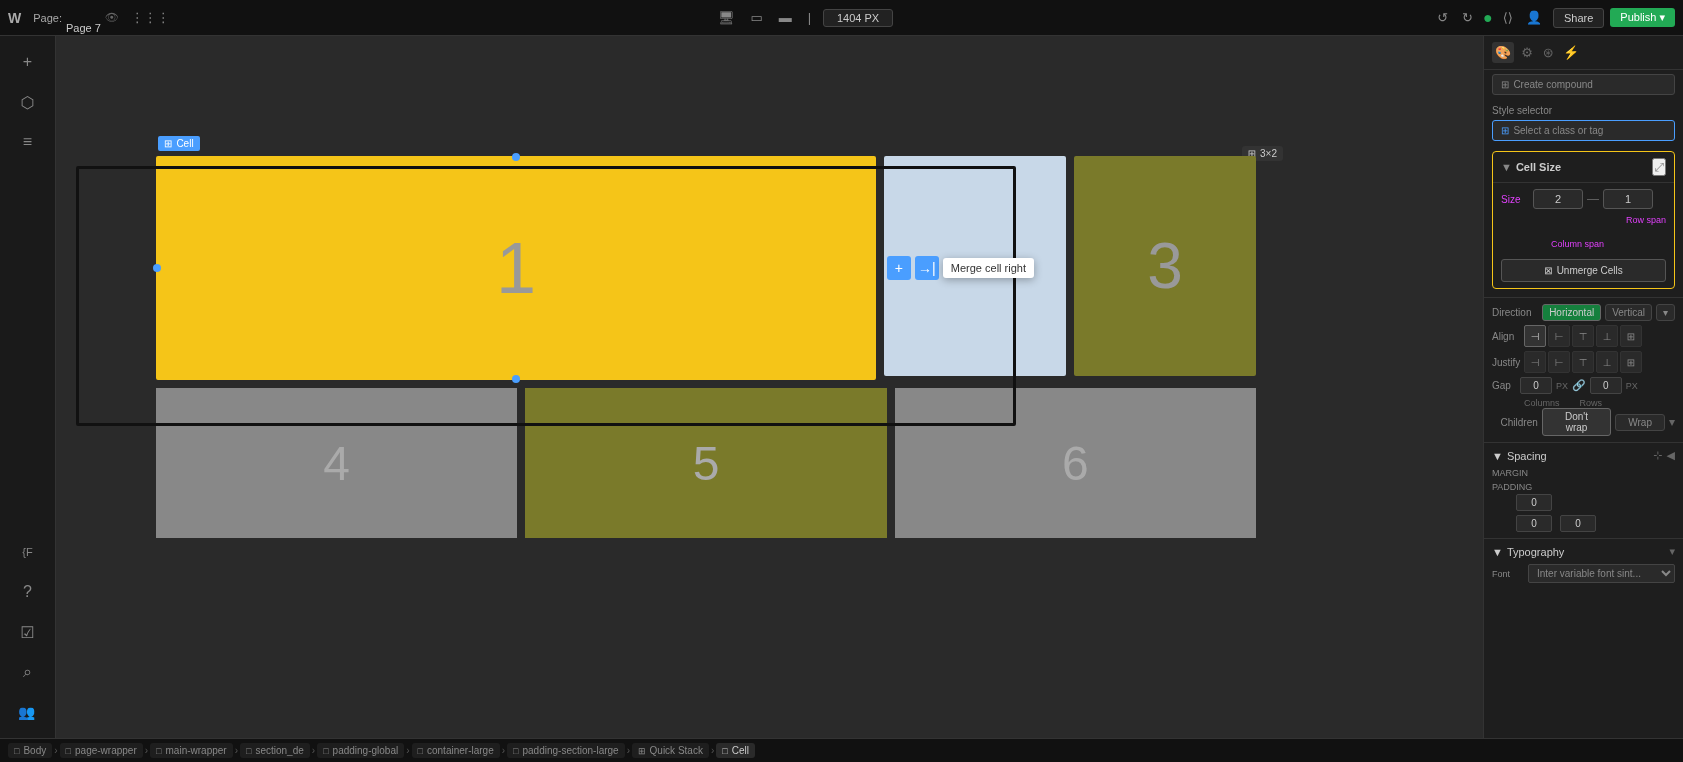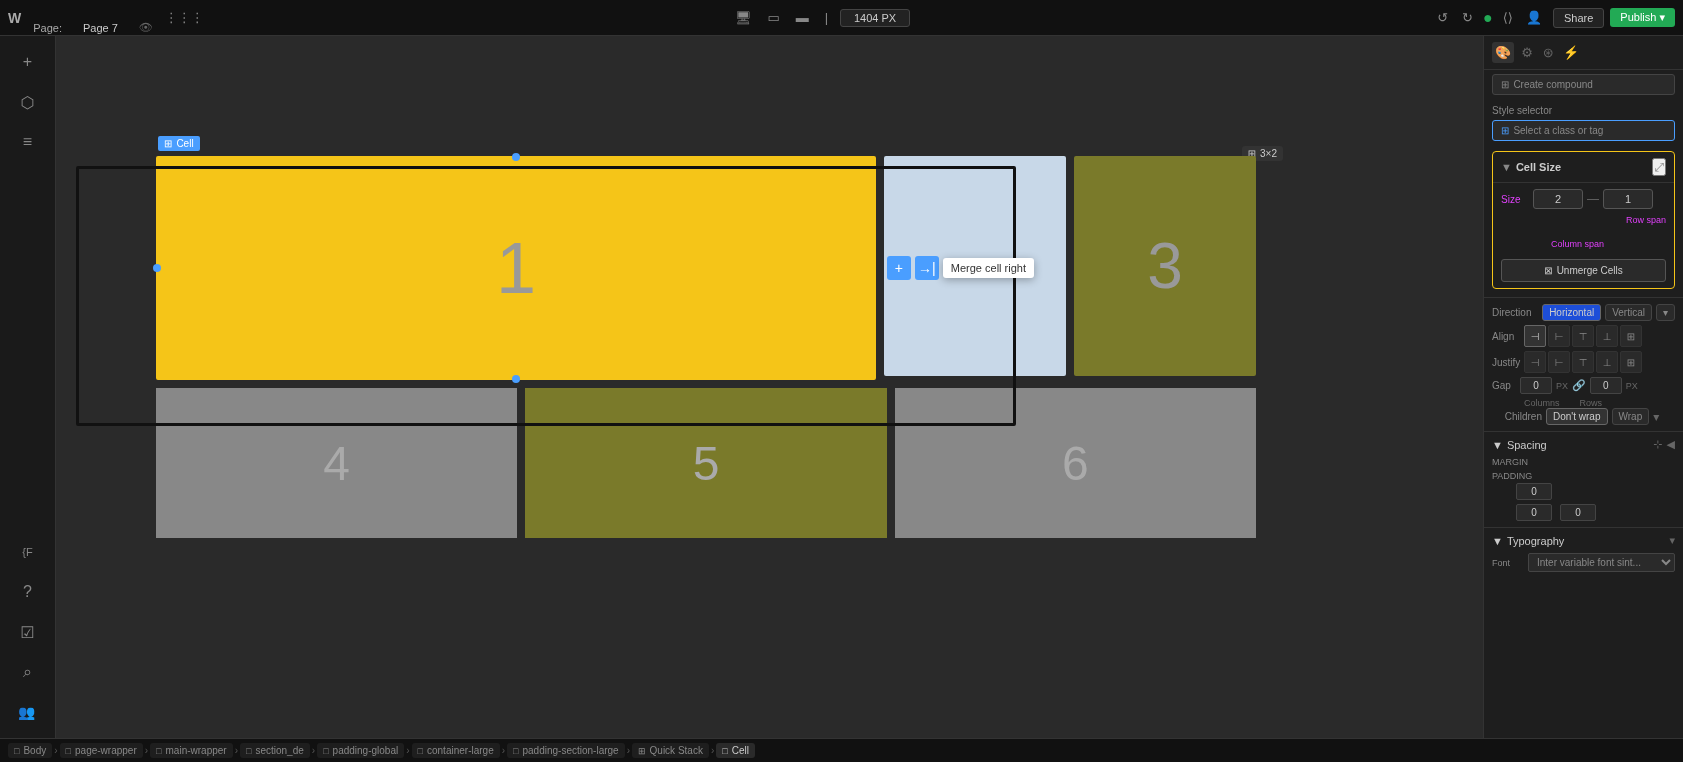--- a/index.html
+++ b/index.html
@@ -1,21 +1,21 @@
 <!DOCTYPE html>
 <html><head>
   <meta charset="utf-8">
   <style>
     * { box-sizing: border-box; margin: 0; padding: 0; }
     body { background: #1a1a1a; color: #ccc; font-family: 'Segoe UI', Arial, sans-serif; font-size: 12px; overflow: hidden; width: 1683px; height: 762px; display: flex; flex-direction: column; }
 
     
     .topbar { height: 36px; background: #111; display: flex; align-items: center; padding: 0 8px; gap: 8px; border-bottom: 1px solid #333; flex-shrink: 0; }
     .topbar-logo { color: #aaa; font-size: 14px; font-weight: bold; margin-right: 4px; }
-    .topbar-page { color: #aaa; font-size: 11px; display: flex; align-items: flex-end; gap: 21px; }
+    .topbar-page { color: #aaa; font-size: 11px; display: flex; align-items: center; gap: 4px; }
     .topbar-center { flex: 1; display: flex; align-items: center; justify-content: center; gap: 8px; }
     .topbar-icon-btn { background: none; border: none; color: #888; cursor: pointer; padding: 2px 4px; border-radius: 3px; font-size: 13px; }
     .topbar-dimension { background: #222; border: 1px solid #444; color: #ccc; padding: 2px 8px; border-radius: 3px; font-size: 11px; min-width: 70px; text-align: center; }
     .topbar-right { display: flex; align-items: center; gap: 6px; }
     .btn-share { background: #222; border: 1px solid #444; color: #ccc; padding: 3px 10px; border-radius: 3px; font-size: 11px; cursor: pointer; }
     .btn-publish { background: #2a5; border: none; color: #fff; padding: 3px 10px; border-radius: 3px; font-size: 11px; cursor: pointer; }
 
     
     .main { display: flex; flex: 1; overflow: hidden; }
 
@@ -93,38 +93,38 @@
     .span-label { font-size: 9px; color: #e040fb; text-align: center; }
     .col-span-label { flex: 1; margin-left: 32px; margin-top: 24px; }
 
     .unmerge-btn { margin: 6px 8px; background: #2a2a2a; border: 1px solid #555; color: #ccc; font-size: 10px; padding: 5px; border-radius: 3px; cursor: pointer; width: calc(100% - 16px); display: flex; align-items: center; justify-content: center; gap: 4px; }
 
     
     .section { padding: 6px 8px; border-top: 1px solid #333; }
     .section-row { display: flex; align-items: center; gap: 4px; margin-bottom: 4px; }
     .section-label { color: #888; font-size: 10px; width: 50px; }
     .direction-btn { background: #2a2a2a; border: 1px solid #444; color: #888; font-size: 10px; padding: 2px 6px; border-radius: 3px; cursor: pointer; }
-    .direction-btn.active { background: #1d4ed8; color: #ccc; border-color: #666; }
+    .direction-btn.active { background: #15803d; color: #ccc; border-color: #666; }
 
     .align-row { display: flex; align-items: center; gap: 2px; margin-bottom: 4px; }
     .align-label { color: #888; font-size: 10px; width: 30px; }
     .align-icon-btn { background: #2a2a2a; border: 1px solid #333; color: #888; width: 22px; height: 22px; border-radius: 2px; cursor: pointer; font-size: 10px; display: flex; align-items: center; justify-content: center; }
     .align-icon-btn.active { background: #333; color: #ccc; border-color: #666; }
 
     .gap-row { display: flex; align-items: center; gap: 4px; margin-bottom: 4px; }
     .gap-label { color: #888; font-size: 10px; width: 24px; }
     .gap-input { background: #2a2a2a; border: 1px solid #444; color: #ccc; font-size: 10px; padding: 2px 4px; border-radius: 2px; width: 32px; text-align: center; }
     .gap-unit { color: #666; font-size: 9px; }
     .gap-lock { color: #666; font-size: 11px; cursor: pointer; }
     .gap-cols-rows { display: flex; gap: 20px; padding-left: 32px; }
     .gap-col-label { color: #666; font-size: 9px; }
 
     .children-row { display: flex; align-items: center; gap: 4px; }
     .children-label { color: #888; font-size: 10px; width: 50px; text-align: right; }
-    .children-btn { background: #2a2a2a; border: 1px solid #444; color: #888; font-size: 10px; padding: 2px 6px; border-radius: 3px; cursor: pointer; }
+    .children-btn { background: #2a2a2a; border: 1px solid #444; color: #888; font-size: 10px; padding: 2px 12px; border-radius: 3px; cursor: pointer; }
     .children-btn.active { background: #333; color: #ccc; border-color: #666; }
     .children-arrow { color: #666; cursor: pointer; }
 
     
     .spacing-section { padding: 6px 8px; border-top: 1px solid #333; }
     .spacing-header { display: flex; justify-content: space-between; align-items: center; margin-bottom: 6px; }
     .spacing-title { color: #ccc; font-size: 11px; display: flex; align-items: center; gap: 4px; }
     .spacing-icons { display: flex; gap: 4px; }
     .spacing-icon { color: #666; font-size: 11px; cursor: pointer; }
 

